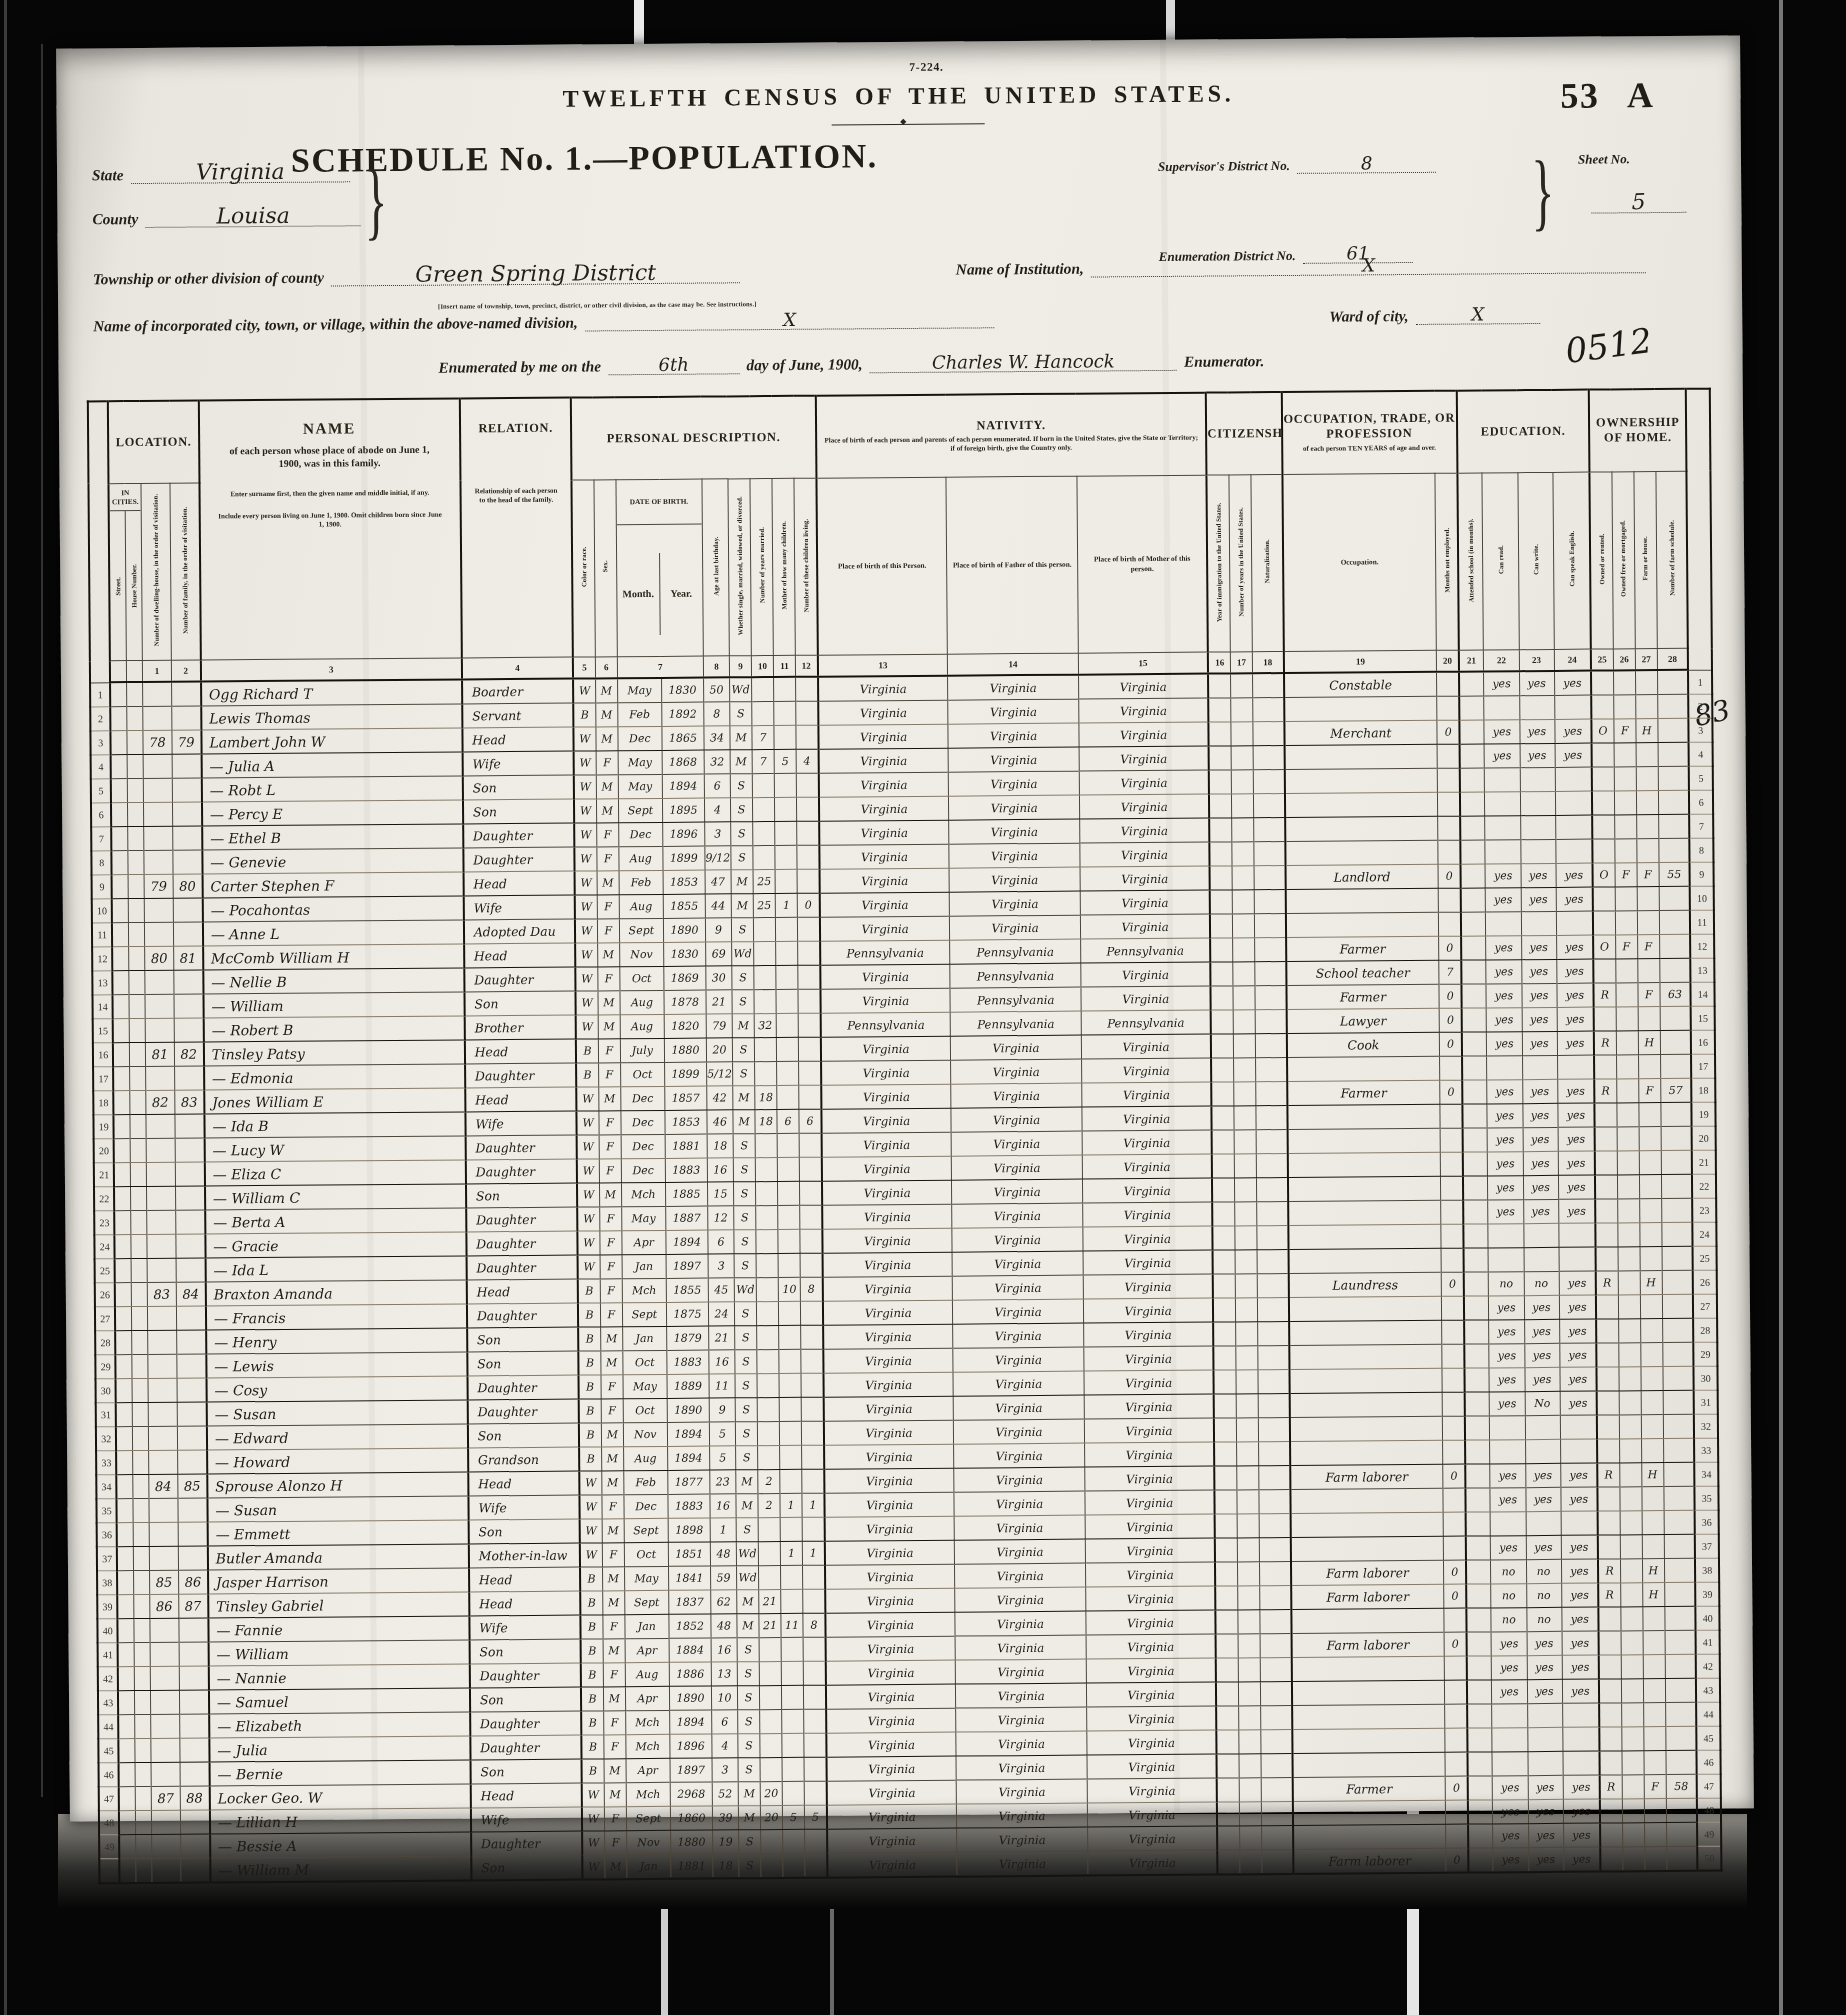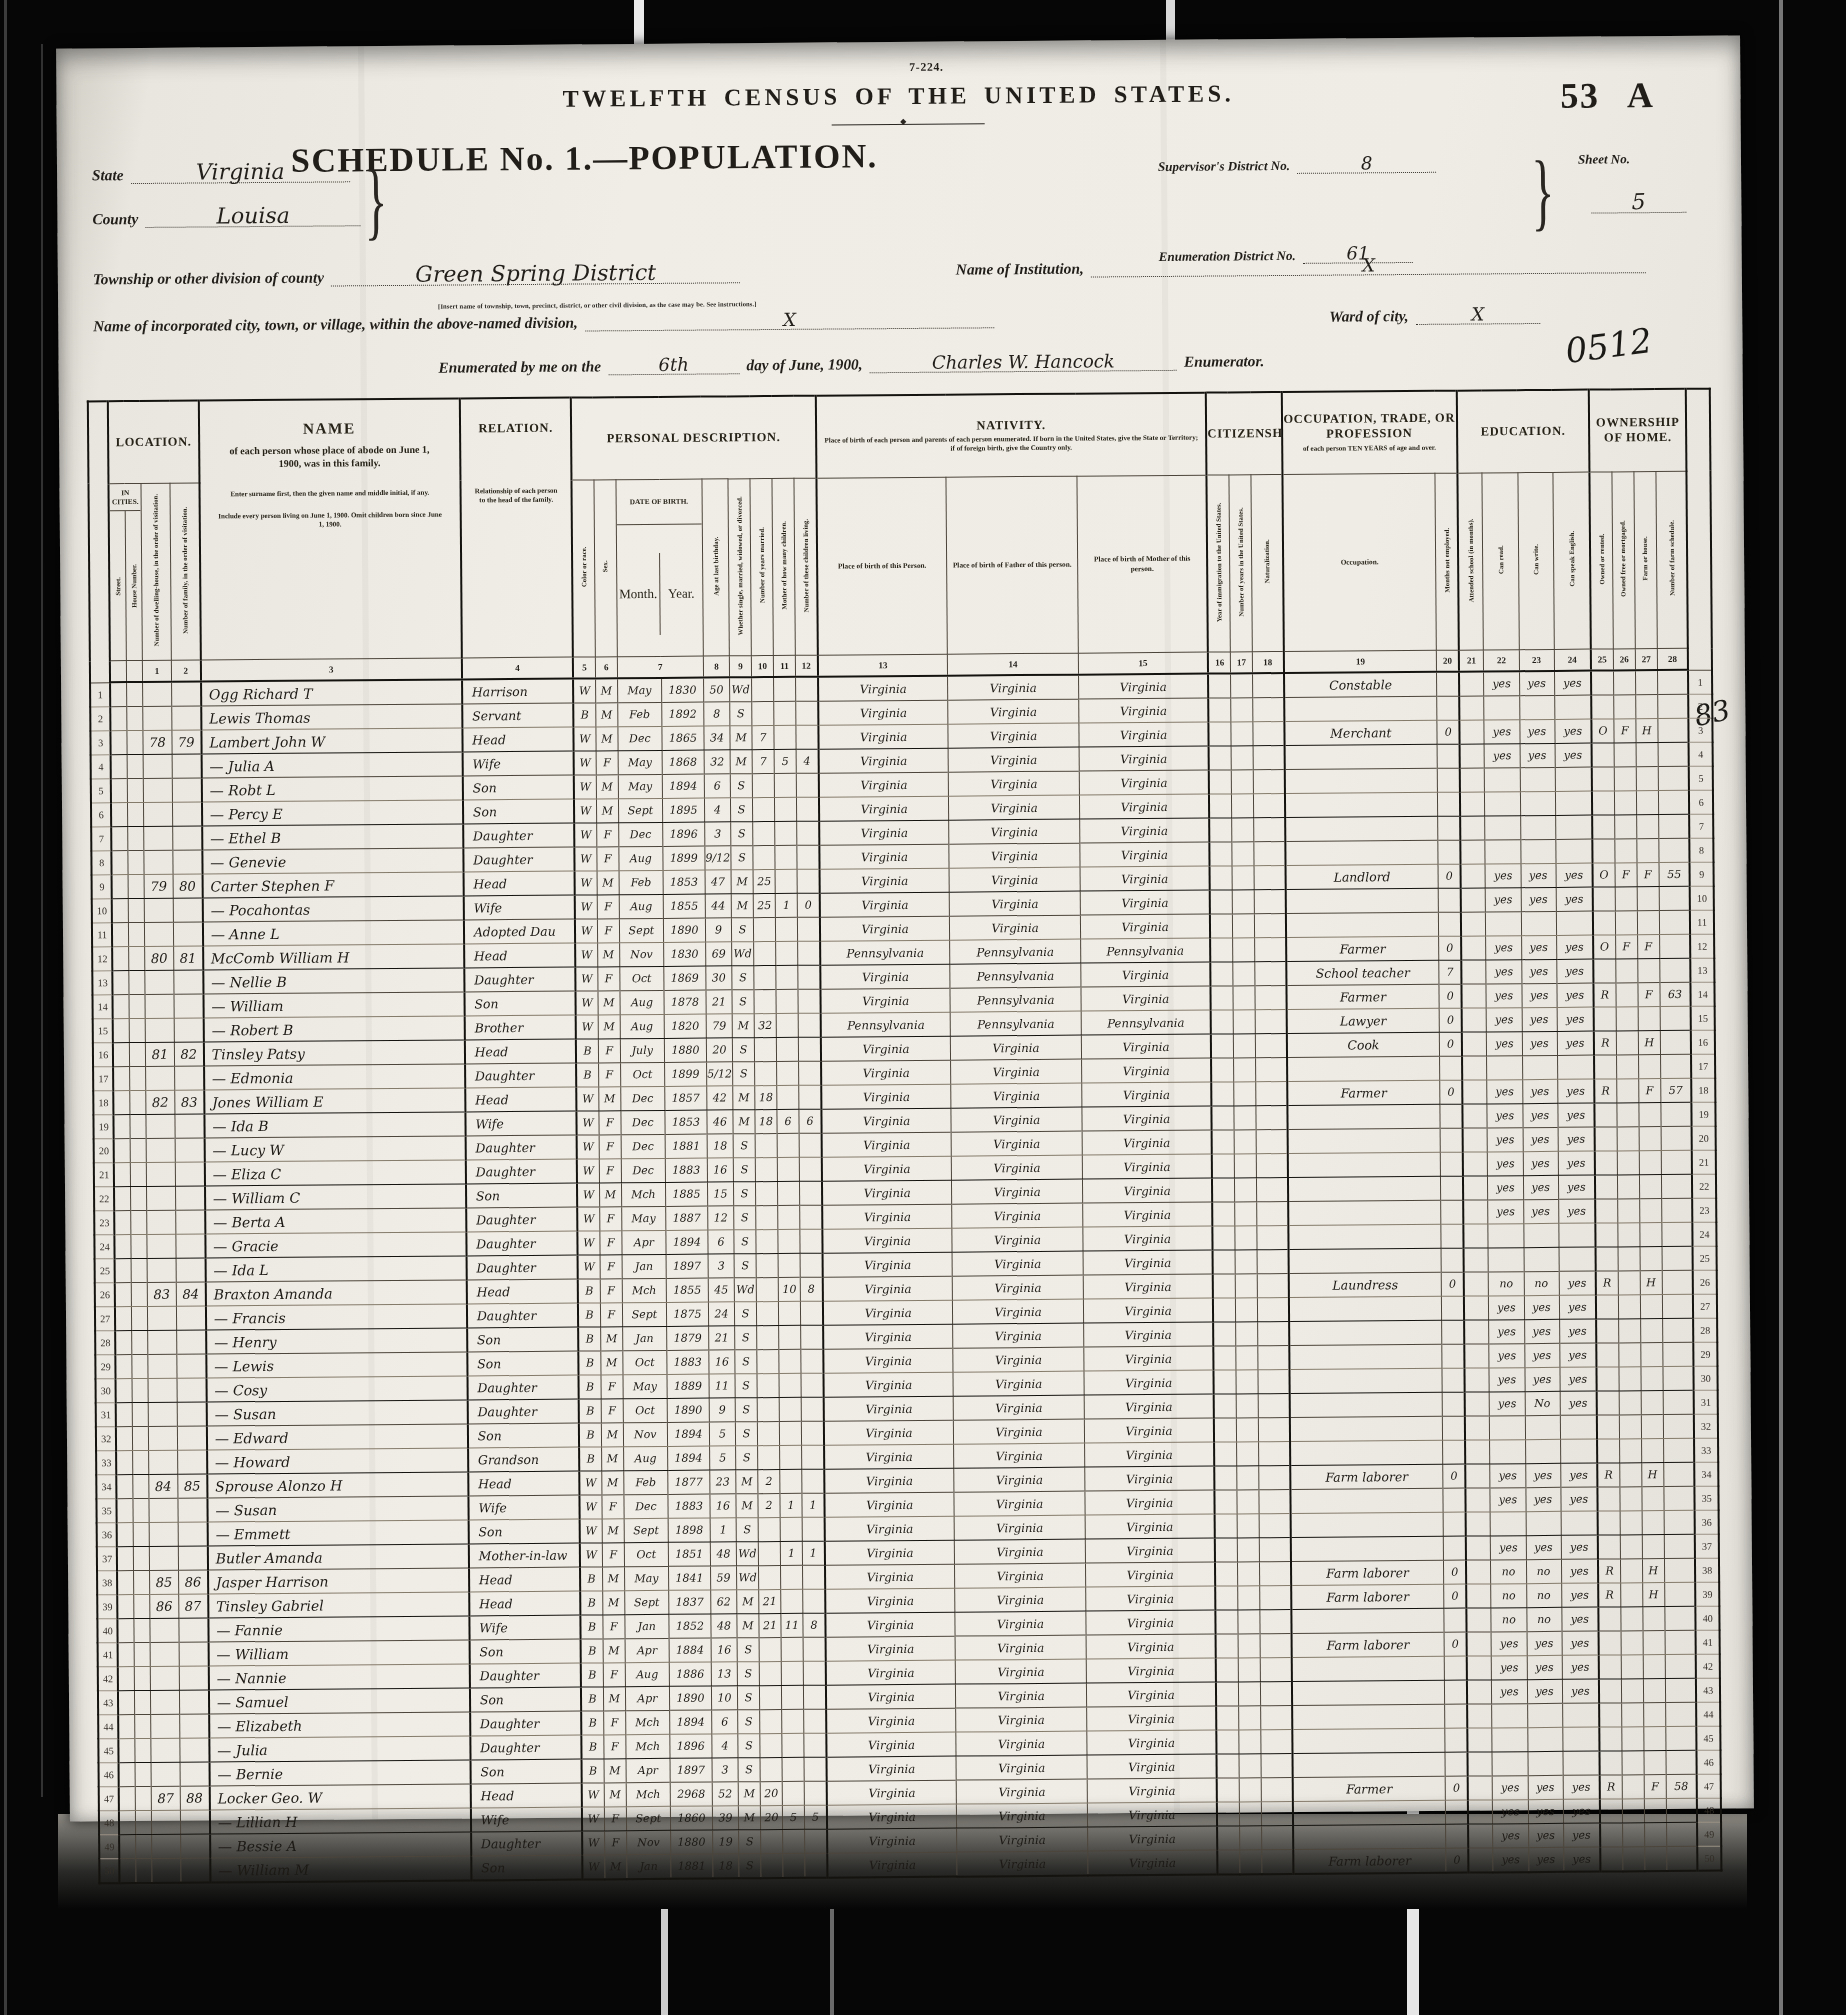--- a/index.html
+++ b/index.html
@@ -65,21 +65,21 @@
     display:inline-block;writing-mode:vertical-rl;transform:rotate(180deg);
     font-size:6.6px;font-weight:bold;line-height:1.15;max-height:164px;letter-spacing:0.1px;
   }
   .subhead{font-size:7.3px;font-weight:bold;text-align:center;vertical-align:middle;line-height:1.3;padding:0 4.4px;}
   .nested{vertical-align:top;}
   .nested .nt{border-bottom:0.7px solid #4c453b;font-size:7.3px;font-weight:bold;text-align:center;padding:4.4px 1.5px;}
   .nested .nb{display:flex;height:149px;}
   .nested .nb > div{flex:1;display:flex;align-items:center;justify-content:center;}
   .nested .nb > div + div{border-left:0.7px solid #4c453b;}
   .nested .nb .vcell span{display:inline-block;writing-mode:vertical-rl;transform:rotate(180deg);font-size:6.6px;font-weight:bold;}
-  .nested .nb .hcell{font-size:13px;font-weight:normal;margin-top:28px;}
+  .nested .nb .hcell{font-size:10px;font-weight:bold;margin-top:28px;}
   .dob .nt{padding:17.5px 1.5px;}
   .dob .nb{height:110px;}
   .cnum{height:20px;font-size:9px;font-weight:bold;text-align:center;vertical-align:middle;border-bottom:2.2px solid #15130f;}
   .numcol{width:20.4px;font-size:10.2px;text-align:center;color:#2f2b24;background:transparent;border-bottom:none;}
   tbody td{height:23px;font-size:11px;text-align:center;vertical-align:middle;white-space:nowrap;}
   tbody td.hwc{font-family:"DejaVu Serif",serif;font-style:italic;color:#1d1a16;}
   tbody td.namec{text-align:left;padding-left:7.3px;font-size:14px;}
   tbody td.relc{text-align:left;padding-left:8.8px;font-size:12.4px;}
   tbody td.pobc{font-size:11.7px;}
   tbody td.occc{font-size:12.4px;}
@@ -317,21 +317,21 @@
         </tr>
     </thead>
     <tbody id="census-body">
         <tr class="r1">
           <td class="rown numcol">1</td>
           <td class="hL"></td>
           <td class=""></td>
           <td class="hwc dwc"></td>
           <td class="hwc dwc"></td>
           <td class="hwc namec hL">Ogg Richard T</td>
-          <td class="hwc relc hL">Harrison</td>
+          <td class="hwc relc hL">Boarder</td>
           <td class="hwc hL">W</td>
           <td class="hwc">M</td>
           <td class="hwc">May</td>
           <td class="hwc">1830</td>
           <td class="hwc">50</td>
           <td class="hwc">Wd</td>
           <td class="hwc"></td>
           <td class="hwc"></td>
           <td class="hwc"></td>
           <td class="hwc pobc hL">Virginia</td>

